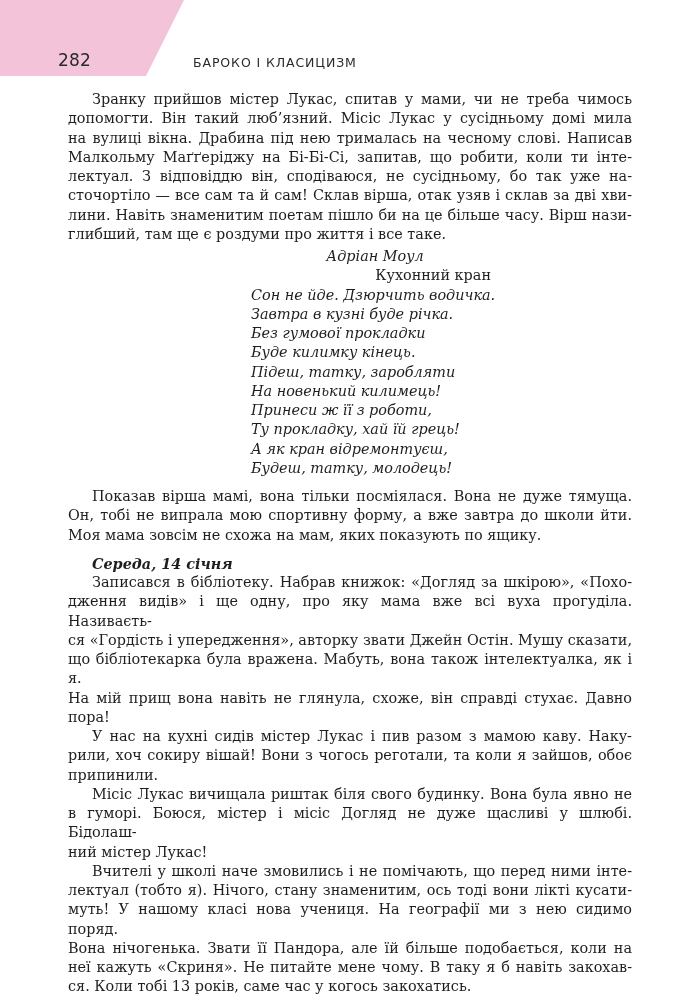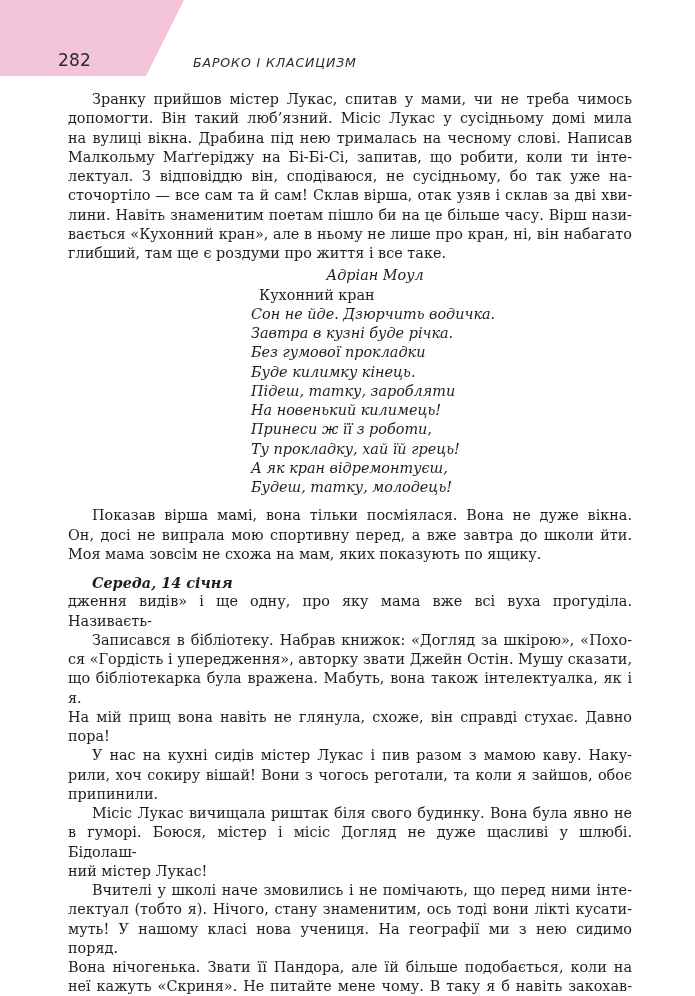--- a/index.html
+++ b/index.html
@@ -12,41 +12,41 @@
     clip-path: polygon(0 0, 184px 0, 146px 76px, 0 76px);
   }
   .page-number {
     position: absolute; left: 58px; top: 50px;
     font-family: "DejaVu Sans", "Liberation Sans", sans-serif;
     font-size: 17px; color: #2a2a2a; letter-spacing: 0.2px;
   }
   .running-head {
     position: absolute; left: 193px; top: 55px;
     font-family: "DejaVu Sans", "Liberation Sans", sans-serif;
-    font-size: 12.5px; color: #2a2a2a; letter-spacing: 0.9px; font-style: italic;
+    font-size: 12.5px; color: #2a2a2a; letter-spacing: 0.9px;
   }
 
   .content {
     position: absolute; left: 68px; top: 90px; width: 564px;
     font-size: 14.4px; line-height: 19.25px;
   }
   .para {
     text-align: justify; text-indent: 24px;
     hyphens: manual;
   }
   .para .ln { display: block; text-align: justify; text-align-last: justify; }
   .para .ln.last { text-align-last: left; }
   .para .ln.first { text-indent: 24px; }
   .para { text-indent: 0; }
 
   .poem {
     margin-top: 3px; margin-left: 183px; width: 240px;
   }
   .poem .author { font-style: italic; text-align: center; padding-left: 8px; }
-  .poem .title { text-align: left; padding-left: 8px; }
+  .poem .title { text-align: right; padding-left: 8px; }
   .poem .verse { font-style: italic; white-space: nowrap; }
 
   .gap { height: 9px; }
 
   .date-heading {
     font-weight: bold; font-style: italic; padding-left: 24px;
   }
 </style>
 </head>
 <body>
@@ -58,21 +58,20 @@
 <div class="content">
 
   <div class="para">
     <span class="ln first">Зранку прийшов містер Лукас, спитав у мами, чи не треба чимось</span>
     <span class="ln">допомогти. Він такий люб’язний. Місіс Лукас у сусідньому домі мила</span>
     <span class="ln">на вулиці вікна. Драбина під нею трималась на чесному слові. Написав</span>
     <span class="ln">Малкольму Маґґеріджу на Бі-Бі-Сі, запитав, що робити, коли ти інте-</span>
     <span class="ln">лектуал. З відповіддю він, сподіваюся, не сусідньому, бо так уже на-</span>
     <span class="ln">сточортіло — все сам та й сам! Склав вірша, отак узяв і склав за дві хви-</span>
     <span class="ln">лини. Навіть знаменитим поетам пішло би на це більше часу. Вірш нази-</span>
-    <span class="ln">вається «Кухонний кран», але в ньому не лише про кран, ні, він набагато</span>
     <span class="ln last">глибший, там ще є роздуми про життя і все таке.</span>
   </div>
 
   <div class="poem">
     <div class="author">Адріан Моул</div>
     <div class="title">Кухонний кран</div>
     <div class="verse">Сон не йде. Дзюрчить водичка.</div>
     <div class="verse">Завтра в кузні буде річка.</div>
     <div class="verse">Без гумової прокладки</div>
     <div class="verse">Буде килимку кінець.</div>
@@ -80,32 +79,32 @@
     <div class="verse">На новенький килимець!</div>
     <div class="verse">Принеси ж її з роботи,</div>
     <div class="verse">Ту прокладку, хай їй грець!</div>
     <div class="verse">А як кран відремонтуєш,</div>
     <div class="verse">Будеш, татку, молодець!</div>
   </div>
 
   <div class="gap"></div>
 
   <div class="para">
-    <span class="ln first">Показав вірша мамі, вона тільки посміялася. Вона не дуже вікна.</span>
-    <span class="ln">Он, досі не випрала мою спортивну перед, а вже завтра до школи йти.</span>
+    <span class="ln first">Показав вірша мамі, вона тільки посміялася. Вона не дуже тямуща.</span>
+    <span class="ln">Он, тобі не випрала мою спортивну форму, а вже завтра до школи йти.</span>
     <span class="ln last">Моя мама зовсім не схожа на мам, яких показують по ящику.</span>
   </div>
 
   <div class="gap"></div>
 
   <div class="date-heading">Середа, 14 січня</div>
 
   <div class="para">
+    <span class="ln first">Записався в бібліотеку. Набрав книжок: «Догляд за шкірою», «Похо-</span>
     <span class="ln">дження видів» і ще одну, про яку мама вже всі вуха прогуділа. Називаєть-</span>
-    <span class="ln first">Записався в бібліотеку. Набрав книжок: «Догляд за шкірою», «Похо-</span>
     <span class="ln">ся «Гордість і упередження», авторку звати Джейн Остін. Мушу сказати,</span>
     <span class="ln">що бібліотекарка була вражена. Мабуть, вона також інтелектуалка, як і я.</span>
     <span class="ln">На мій прищ вона навіть не глянула, схоже, він справді стухає. Давно пора!</span>
   </div>
 
   <div class="para">
     <span class="ln first">У нас на кухні сидів містер Лукас і пив разом з мамою каву. Наку-</span>
     <span class="ln">рили, хоч сокиру вішай! Вони з чогось реготали, та коли я зайшов, обоє</span>
     <span class="ln last">припинили.</span>
   </div>

